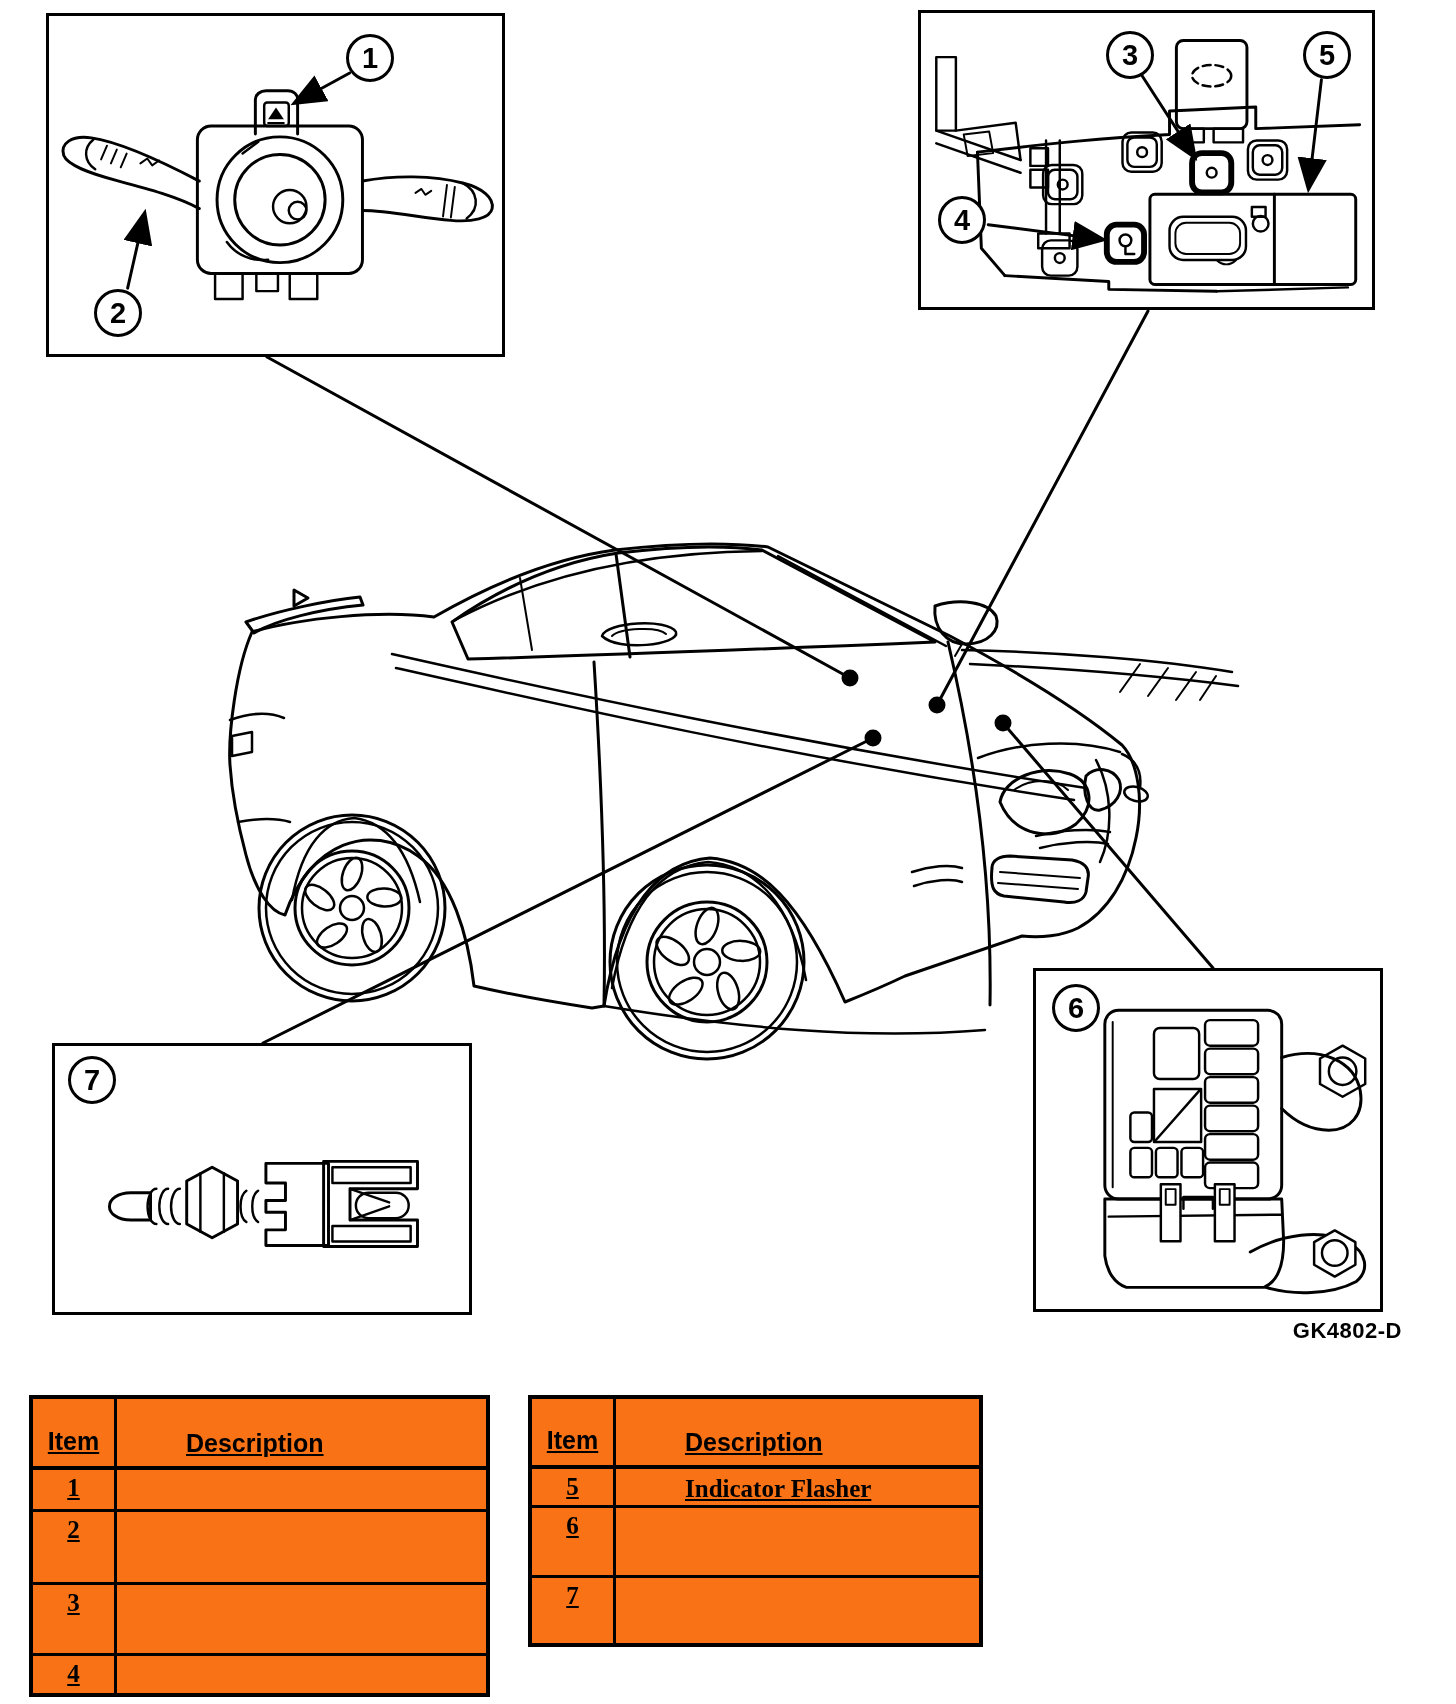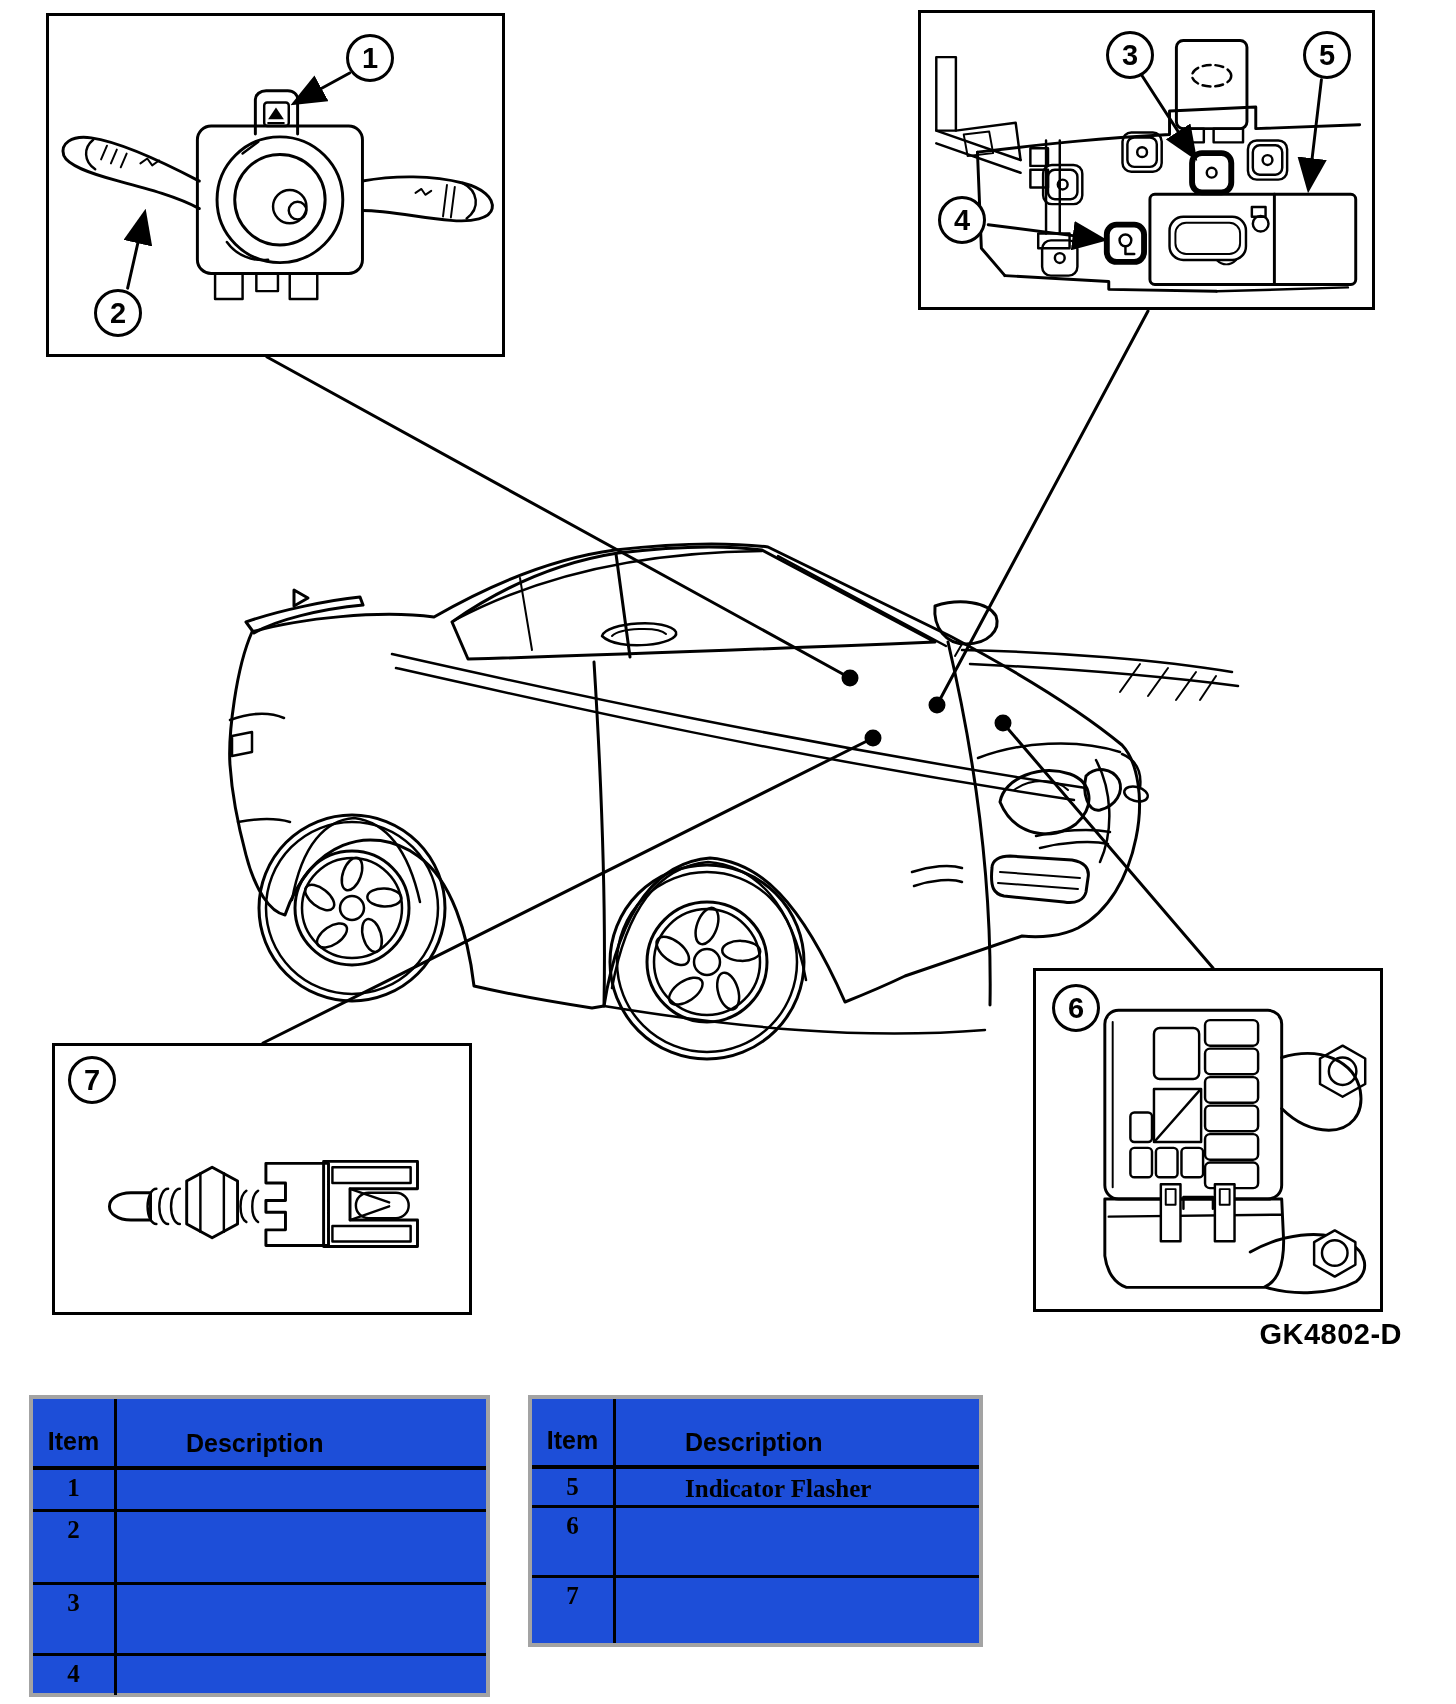--- a/index.html
+++ b/index.html
@@ -6,23 +6,23 @@
   .page{position:relative;width:1456px;height:1704px;background:#ffffff;overflow:hidden;
         font-family:"Liberation Serif",serif;color:#000;}
   svg{display:block;}
   .overlay{position:absolute;left:0;top:0;}
   .inset{position:absolute;border:3px solid #000;background:#ffffff;box-sizing:border-box;}
   .inset svg{position:absolute;left:0;top:0;}
   .callout{position:absolute;width:48px;height:48px;border:3px solid #000;border-radius:50%;
            background:#fff;box-sizing:border-box;display:flex;align-items:center;justify-content:center;
            font-family:"Liberation Sans",sans-serif;font-weight:bold;font-size:29px;line-height:1;}
   .figcode{position:absolute;left:1240px;top:1318px;width:162px;text-align:right;
-           font-family:"Liberation Sans",sans-serif;font-weight:bold;font-size:29px;letter-spacing:0.5px;}
+           font-family:"Liberation Sans",sans-serif;font-weight:bold;font-size:22px;letter-spacing:0.5px;}
   
-  .itable{position:absolute;border:4px solid #a3a3a3;box-sizing:border-box;background:#1d4ed8;}
+  .itable{position:absolute;border:4px solid #000000;box-sizing:border-box;background:#f97316;text-decoration:underline;}
   .itable .row{display:flex;box-sizing:border-box;border-top:3px solid #000;}
   .itable .row.header{border-top:none;}
   .itable .row.header{border-bottom:1px solid #000;}
   .cell-item{width:84px;flex:0 0 84px;border-right:3px solid #000;box-sizing:border-box;
              display:flex;align-items:flex-start;justify-content:center;padding-top:4px;
              font-size:25px;font-weight:bold;}
   .cell-desc{flex:1;padding:3px 10px 2px 22px;font-size:25px;font-weight:bold;line-height:33px;margin-left:47px;}
   .row.header .cell-item,.row.header .cell-desc{
              font-family:"Liberation Sans",sans-serif;font-weight:bold;font-size:25px;
              align-items:flex-end;display:flex;padding-bottom:10px;padding-top:0;}

